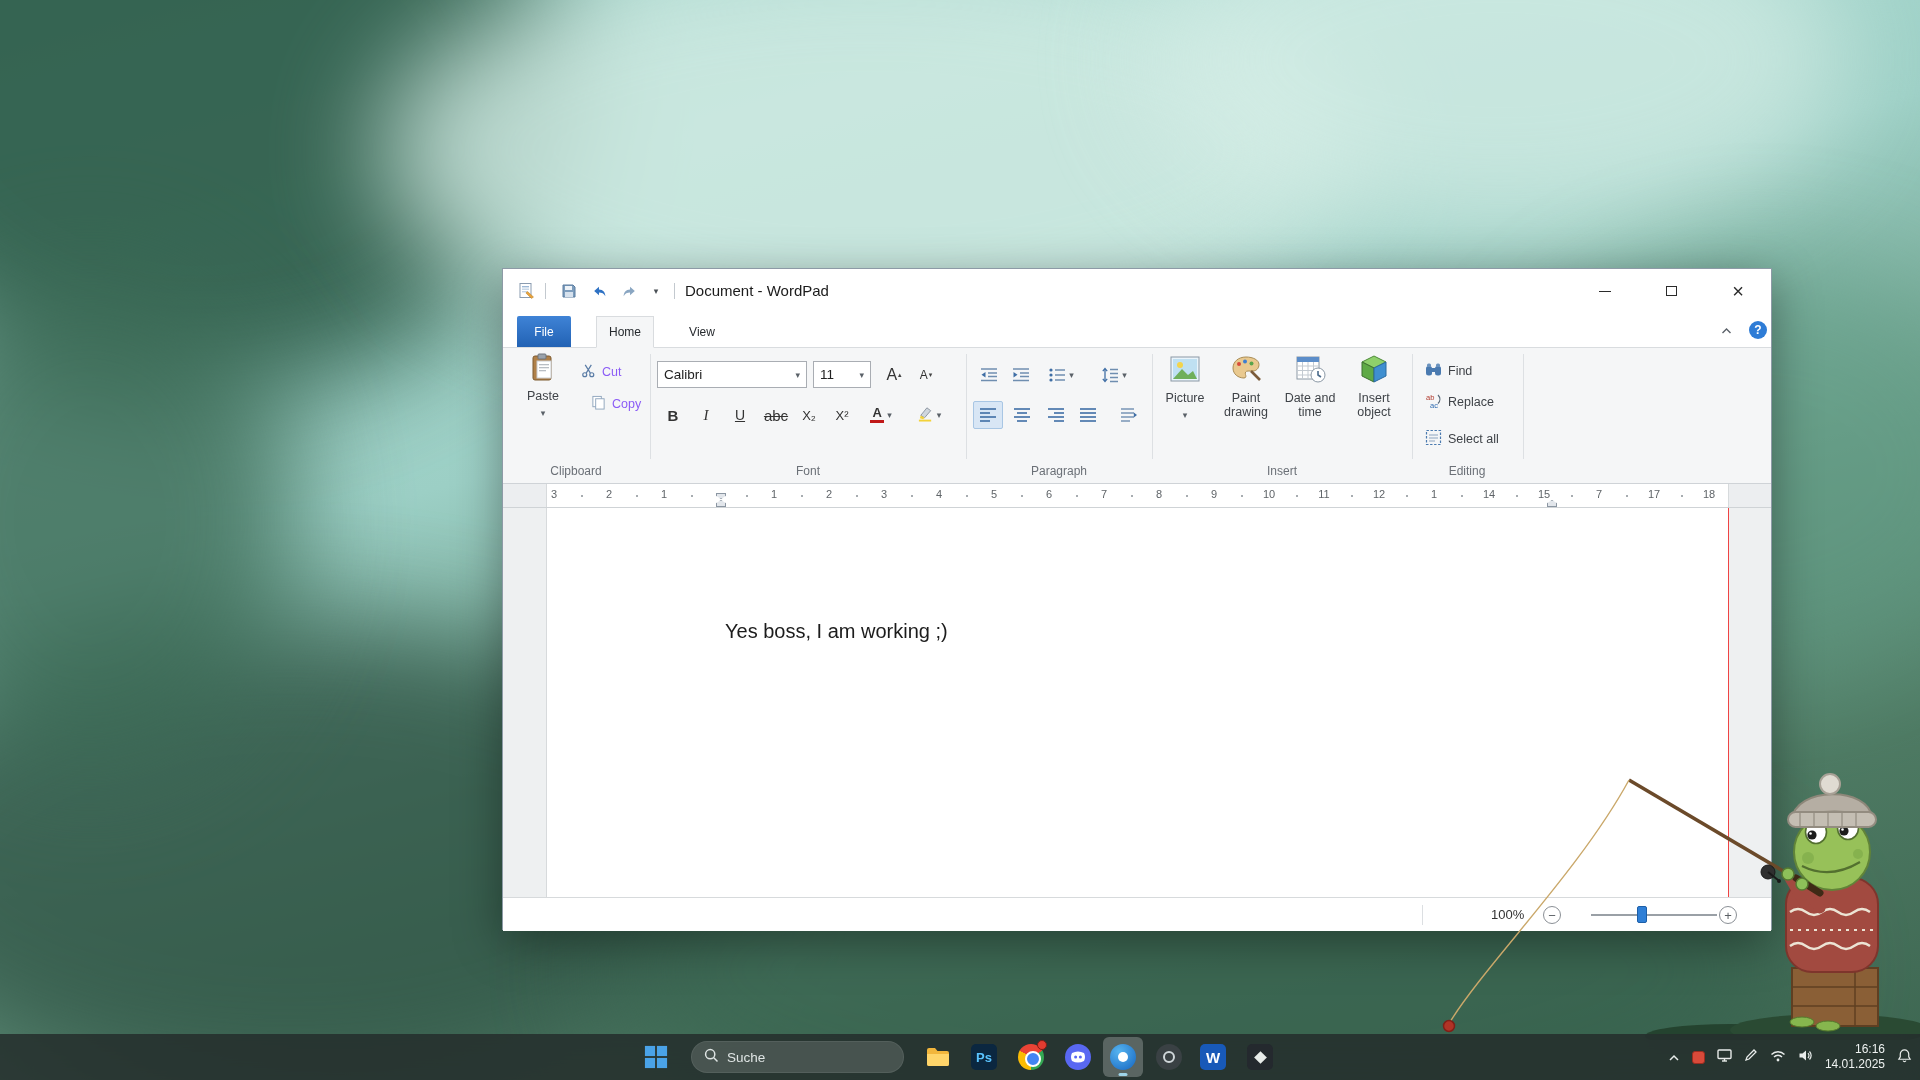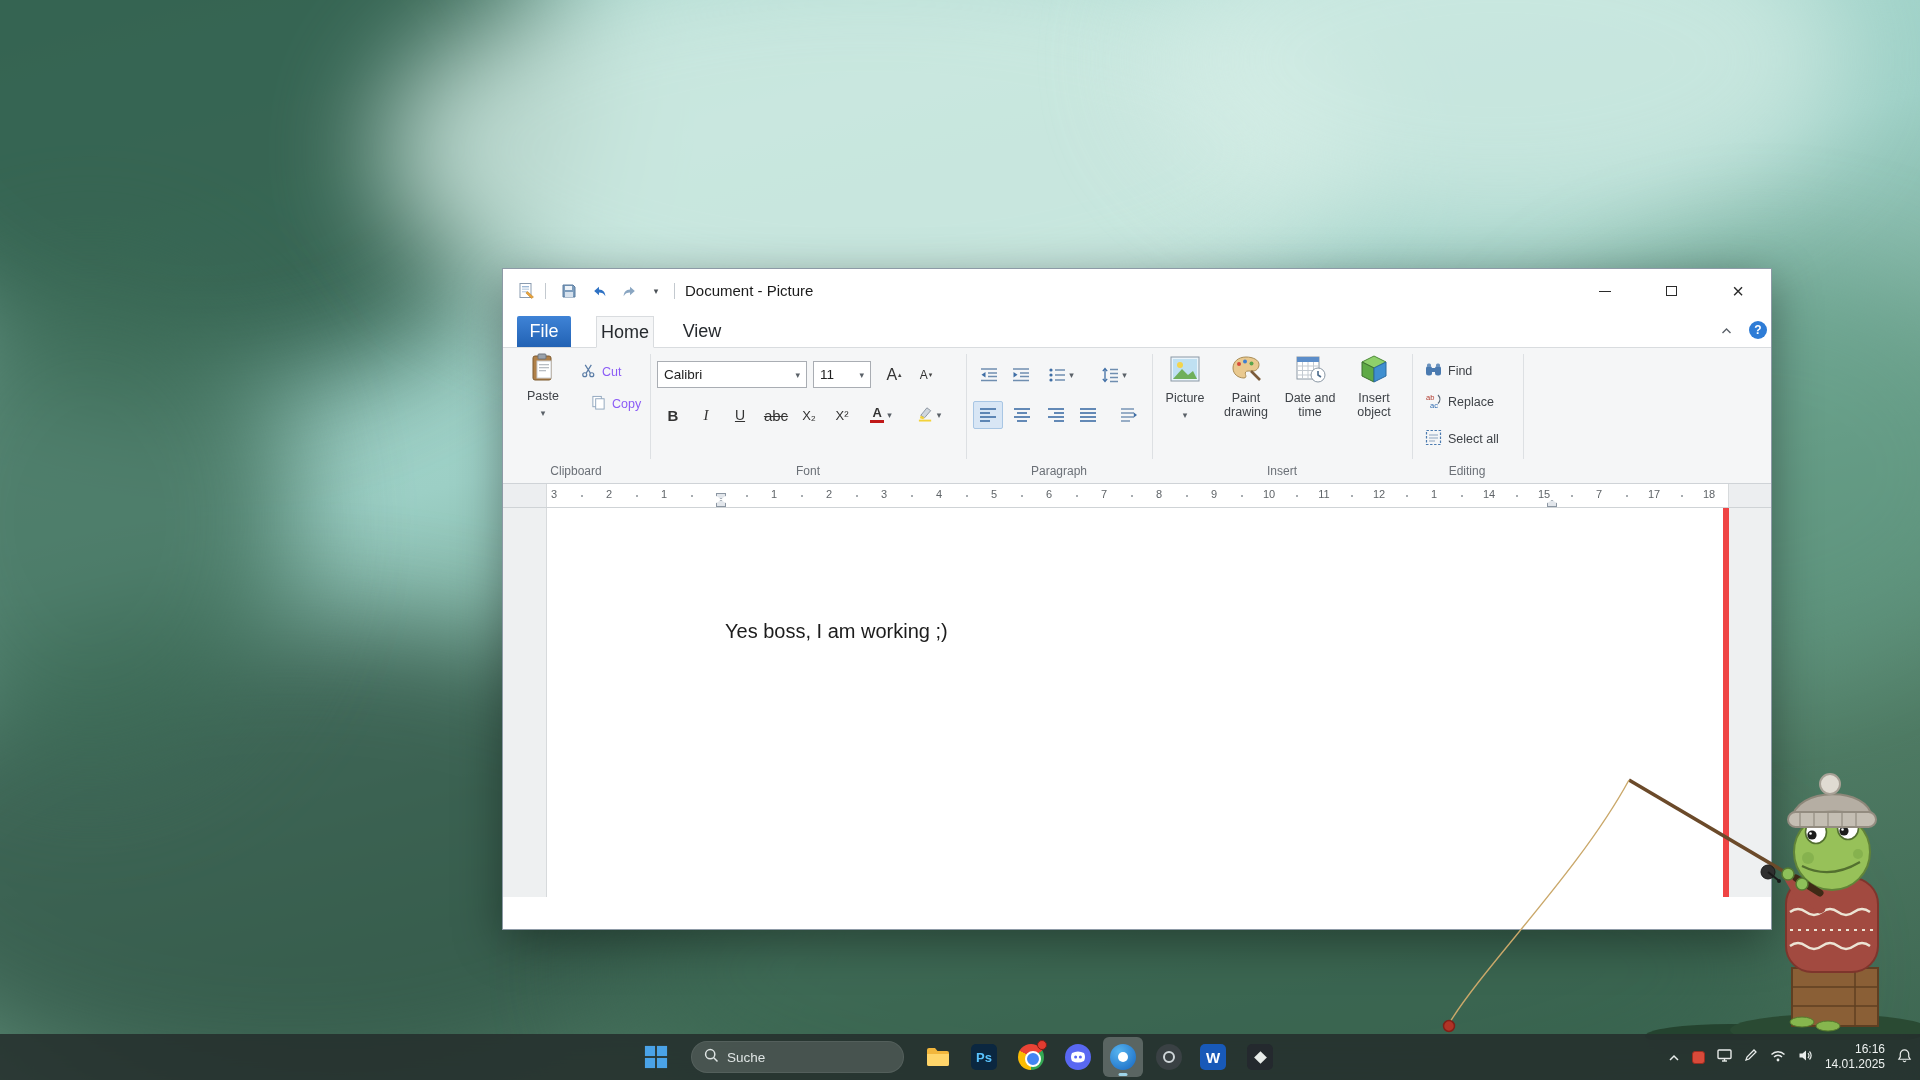--- a/index.html
+++ b/index.html
@@ -15,21 +15,21 @@
   .qat-item { position:absolute; top:12px; width:20px; height:20px; display:flex; align-items:center; justify-content:center; }
   .tb-divider { position:absolute; top:14px; width:1px; height:16px; background:#c3c9cf; }
   .title-text { position:absolute; left:182px; top:0; line-height:44px; font-size:15px; color:#1b1b1b; white-space:nowrap; }
   .win-btn { position:absolute; top:0; width:46px; height:44px; display:flex; align-items:center; justify-content:center; color:#2b2b2b; }
   .glyph-min { width:12px; height:1px; background:#2b2b2b; }
   .glyph-max { width:11px; height:10px; border:1px solid #2b2b2b; }
   .glyph-close { font-size:20px; line-height:1; color:#2b2b2b; }
 
   
   .tabrow { position:relative; height:34px; background:#fff; z-index:3; }
-  .tab { position:absolute; top:3px; height:31px; display:flex; align-items:center; justify-content:center; font-size:18px; color:#262a2e; }
+  .tab { position:absolute; top:3px; height:31px; display:flex; align-items:center; justify-content:center; font-size:12px; color:#262a2e; }
   .tab-file { left:14px; width:54px; background:linear-gradient(#3f83d6,#2262b4); color:#fff; border-radius:2px 2px 0 0; }
   .tab-home { left:93px; width:58px; height:32px; background:#f5f6f7; border:1px solid #d9dcdf; border-bottom:1px solid #f5f6f7; }
   .tab-view { left:170px; width:58px; }
   .ribbon-collapse { position:absolute; top:9px; left:1212px; width:22px; height:18px; display:flex; align-items:center; justify-content:center; }
   .help-btn { position:absolute; top:8px; left:1246px; width:18px; height:18px; border-radius:50%; background:#2e7cd6; color:#fff;
               font-size:12px; font-weight:bold; display:flex; align-items:center; justify-content:center; }
 
   
   .ribbon { position:relative; height:137px; background:#f5f6f7; border-top:1px solid #d9dcdf; border-bottom:1px solid #cfd3d7; }
   .group-sep { position:absolute; top:6px; height:105px; width:1px; background:#dde0e3; }
@@ -62,21 +62,21 @@
   .ruler-dot { position:absolute; top:11px; width:2px; height:2px; background:#8a9096; border-radius:50%; }
   .marker { position:absolute; background:#e2e6eb; }
   .marker-firstline { left:213px; top:9px; width:10px; height:6px; clip-path:polygon(0 0,100% 0,100% 45%,50% 100%,0 45%); }
   .marker-hanging { left:213px; top:16px; width:10px; height:7px; clip-path:polygon(0 45%,50% 0,100% 45%,100% 100%,0 100%); }
   .marker-right { left:1044px; top:16px; width:10px; height:7px; clip-path:polygon(0 45%,50% 0,100% 45%,100% 100%,0 100%); }
   .marker { border:0; box-shadow:inset 0 0 0 1px #8b96a2; }
 
   
   .docarea { position:relative; height:389px; background:#eef0f1; overflow:hidden; }
   .page { position:absolute; left:43px; top:0; width:1183px; height:100%; background:#fff;
-          border-left:1px solid #d7dadc; border-right:6px solid #ef4444; }
+          border-left:1px solid #d7dadc; border-right:1px solid #ef4444; }
   .doc-text { position:absolute; left:178px; top:112px; font-size:20px; color:#1c1c1c; }
 
   
   .statusbar { position:relative; height:34px; background:#fff; border-top:1px solid #d7dadc; }
   .sb-sep { position:absolute; left:919px; top:7px; height:20px; width:1px; background:#dcdfe2; }
   .zoom-label { position:absolute; left:988px; top:0; line-height:33px; font-size:13px; color:#333; }
   .zoom-btn { position:absolute; top:8px; width:18px; height:18px; border:1px solid #8b9096; border-radius:50%; color:#5a5f64;
               display:flex; align-items:center; justify-content:center; font-size:13px; line-height:1; background:#fff; }
   .zoom-track { position:absolute; left:1088px; top:16px; width:126px; height:2px; background:#9aa0a6; }
   .zoom-thumb { position:absolute; left:1134px; top:8px; width:10px; height:17px; background:#2f7fd6; border:1px solid #1d5fa8; border-radius:2px; }
@@ -148,21 +148,21 @@
         <svg width="17" height="17" viewBox="0 0 16 16">
             <g transform="scale(-1,1) translate(-16,0)">
               <path d="M3 7.5 L7.5 3.5 L7.5 6 C11.5 6 13.5 9 13.5 12.5 C12.2 9.8 10.2 9 7.5 9 L7.5 11.5 Z" fill="#8aa6c2"></path>
             </g>
           </svg>
       </span>
       <span class="qat-item" style="left:146px;width:14px">
           <span style="font-size:9px;color:#4a5056">▾</span>
         </span>
       <span class="tb-divider" style="left:171px"></span>
-      <span class="title-text">Document - Picture</span>
+      <span class="title-text">Document - WordPad</span>
 
       <span class="win-btn" style="left:1079px">
           <span class="glyph-min"></span>
         </span>
       <span class="win-btn" style="left:1145px">
           <span class="glyph-max"></span>
         </span>
       <span class="win-btn" style="left:1212px">
           <span class="glyph-close">×</span>
         </span>
@@ -525,20 +525,28 @@
       <div class="marker marker-hanging"></div>
       <div class="marker marker-right"></div>
     </div>
 
     <div class="docarea">
       <div class="page">
         <div class="doc-text">Yes boss, I am working ;)</div>
       </div>
     </div>
 
+    <div class="statusbar">
+      <div class="sb-sep"></div>
+      <span class="zoom-label">100%</span>
+      <span class="zoom-btn" style="left:1040px">−</span>
+      <div class="zoom-track"></div>
+      <div class="zoom-thumb"></div>
+      <span class="zoom-btn" style="left:1216px">+</span>
+    </div>
   </div>
 
   <svg class="frog-layer" viewBox="0 0 520 280">
     <ellipse cx="330" cy="276" rx="85" ry="12" fill="#223f2b" opacity="0.9"></ellipse>
     <ellipse cx="430" cy="270" rx="100" ry="16" fill="#2a4a33"></ellipse>
     <g>
       <rect x="392" y="208" width="86" height="58" fill="#8a5f36" stroke="#5f3f22" stroke-width="2"></rect>
       <line x1="392" y1="227" x2="478" y2="227" stroke="#5f3f22" stroke-width="1.5"></line>
       <line x1="392" y1="246" x2="478" y2="246" stroke="#5f3f22" stroke-width="1.5"></line>
       <line x1="455" y1="208" x2="455" y2="266" stroke="#5f3f22" stroke-width="1.5"></line>

